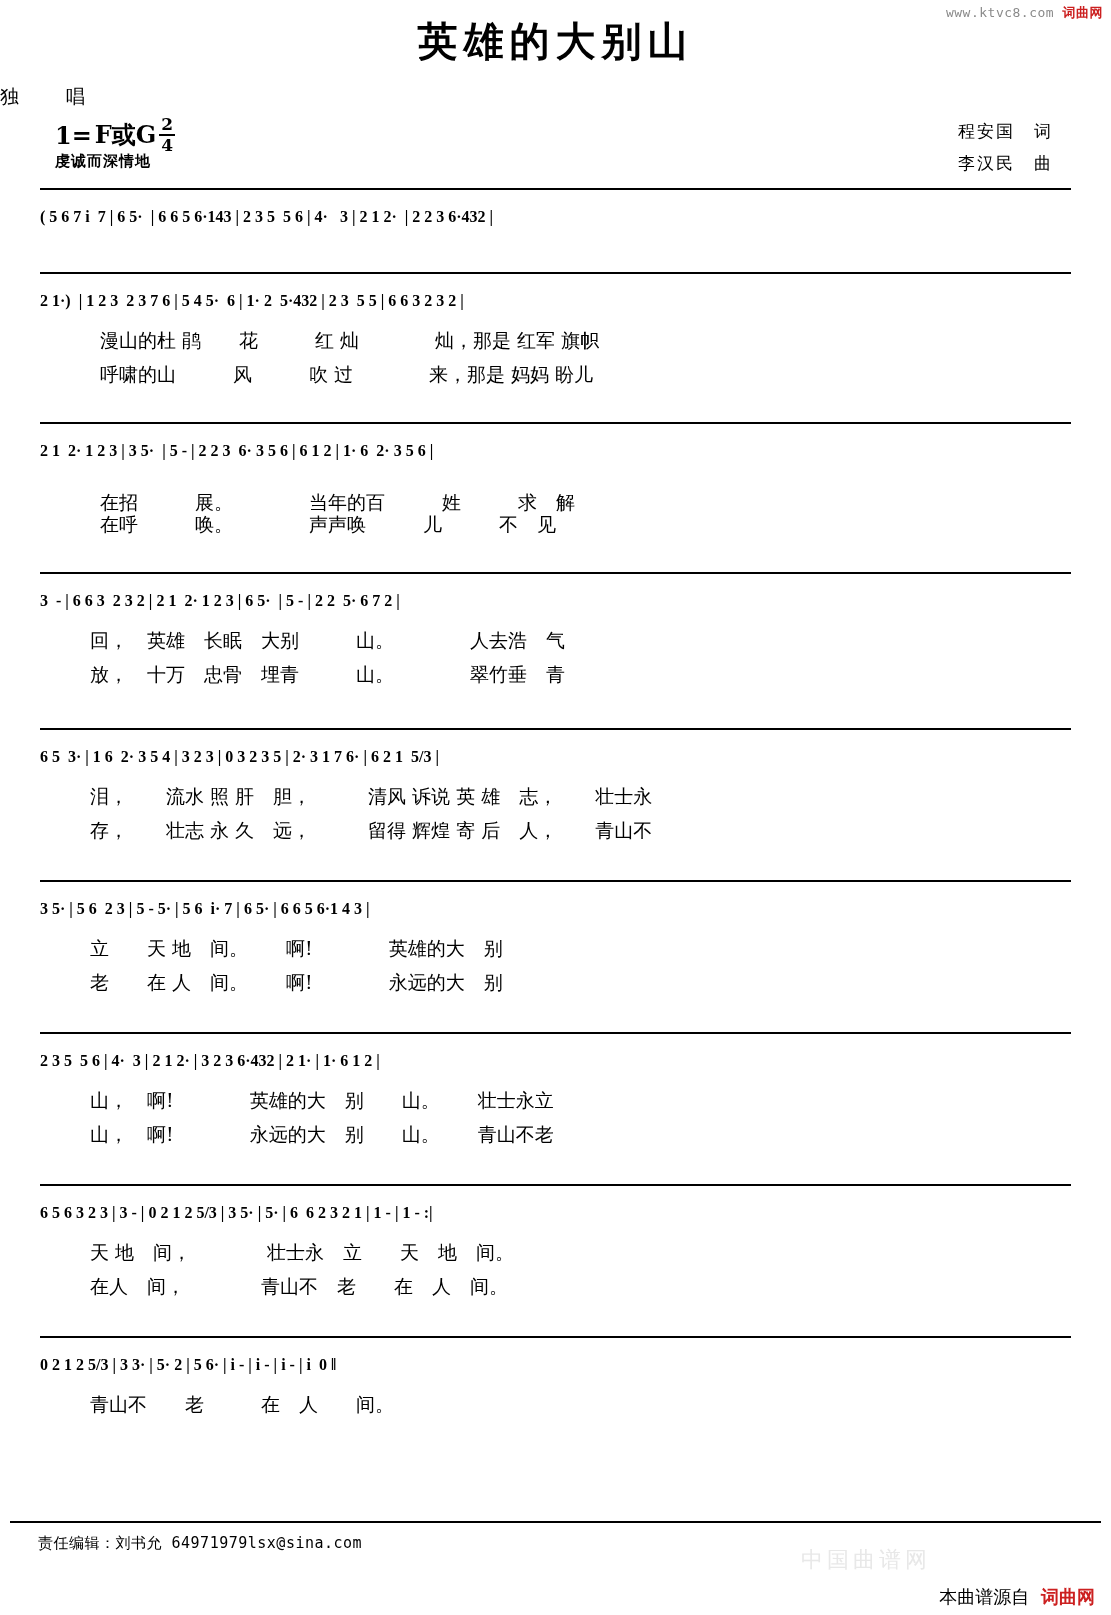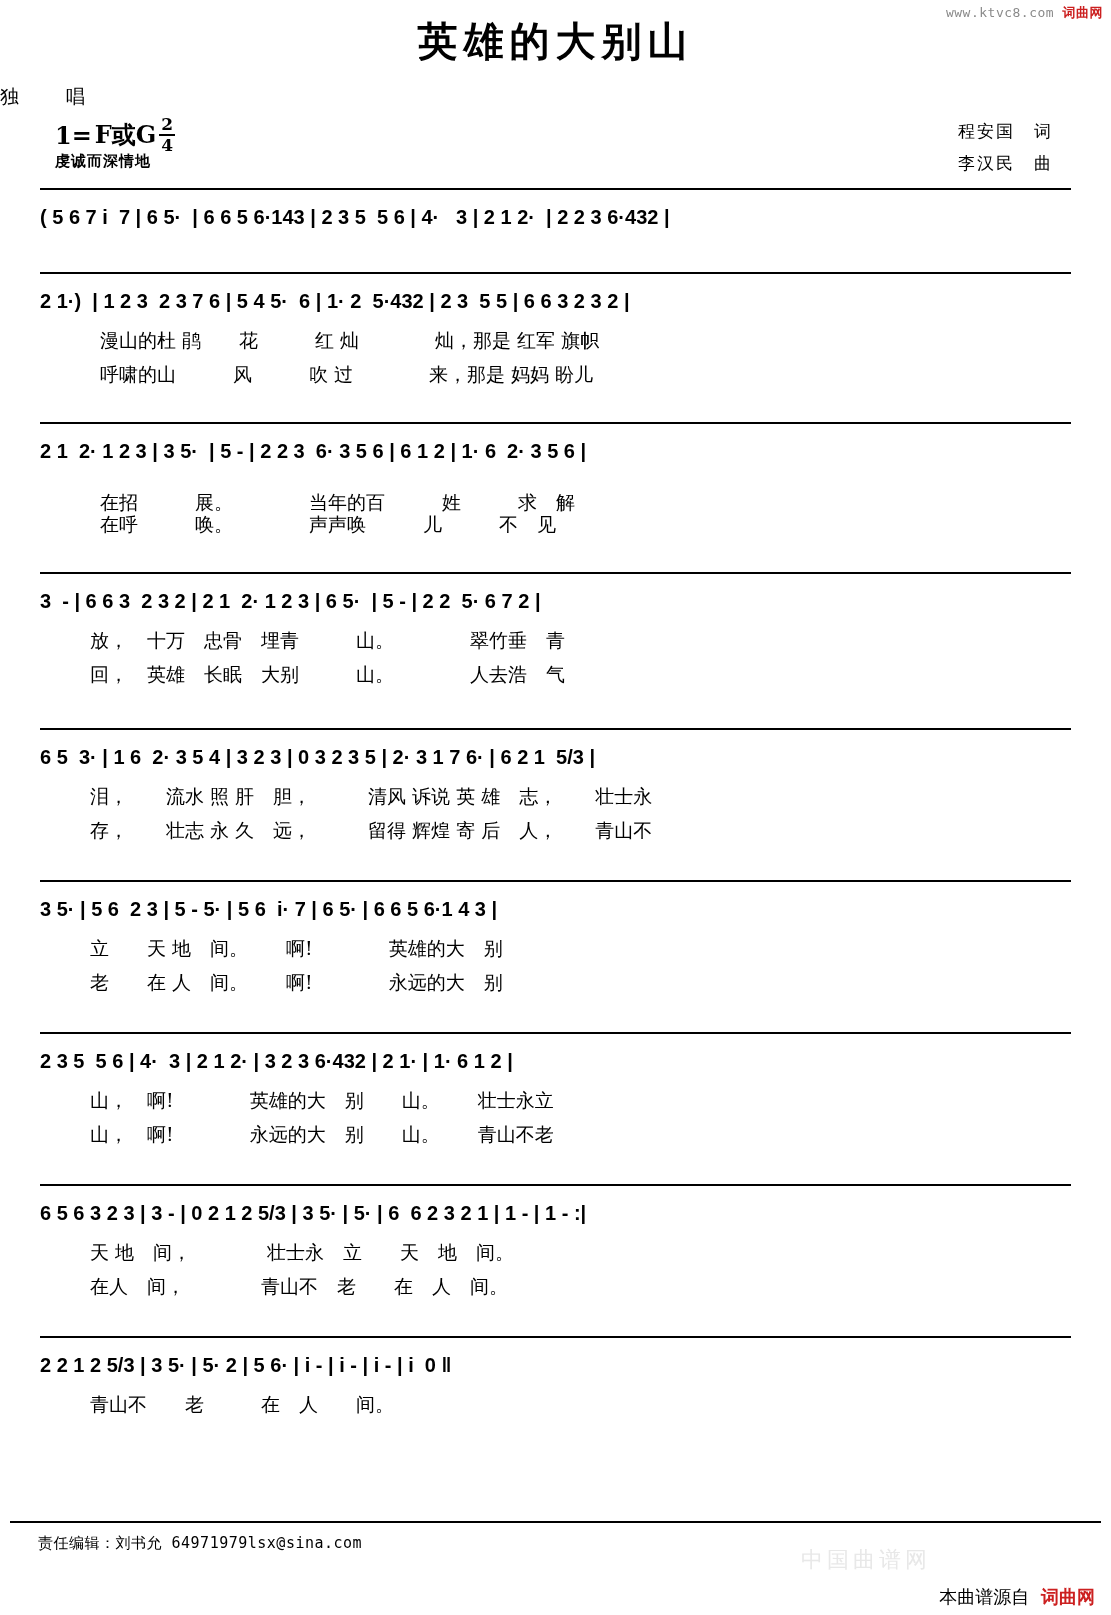--- a/index.html
+++ b/index.html
@@ -53,22 +53,22 @@
   .system{position:absolute;left:40px;width:1031px;}
   .staffline{
     position:relative;
     height:52px;
     border-top:2px solid #000;
     padding-top:2px;
   }
   .notes{
     position:relative;
     height:50px;
-    font-family:Liberation Sans, sans-serif;
-    font-size:20px;
+    font-family:Liberation Serif, serif;
+    font-size:16px;
     font-weight:bold;
     letter-spacing:0;
     white-space:pre;
     display:flex;
     align-items:center;
   }
   .lyric-row{
     position:relative;
     height:34px;
     font-family:"DejaVu Serif","Liberation Serif",serif;
@@ -145,25 +145,25 @@
   <div class="lyric-row">
     <span style="left:60px;">在呼　　　唤。　　　　声声唤　　　儿　　　不　见</span>
   </div>
 </div>
 
 <div class="system" style="top:572px;">
   <div class="staffline">
     <div class="notes">3  - | 6 6 3  2 3 2 | 2 1  2· 1 2 3 | 6 5·  | 5 - | 2 2  5· 6 7 2 |</div>
   </div>
   <div class="lyric-row">
+    <span style="left:50px;">回，　英雄　长眠　大别　　　山。　　　　人去浩　气</span>
+  </div>
+  <div class="lyric-row">
     <span style="left:50px;">放，　十万　忠骨　埋青　　　山。　　　　翠竹垂　青</span>
   </div>
-  <div class="lyric-row">
-    <span style="left:50px;">回，　英雄　长眠　大别　　　山。　　　　人去浩　气</span>
-  </div>
 </div>
 
 <div class="system" style="top:728px;">
   <div class="staffline">
     <div class="notes">6 5  3· | 1 6  2· 3 5 4 | 3 2 3 | 0 3 2 3 5 | 2· 3 1 7 6· | 6 2 1  5/3 |</div>
   </div>
   <div class="lyric-row">
     <span style="left:50px;">泪，　　流水 照 肝　胆，　　　清风 诉说 英 雄　志，　　壮士永</span>
   </div>
   <div class="lyric-row">
@@ -202,21 +202,21 @@
   <div class="lyric-row">
     <span style="left:50px;">天 地　间，　　　　壮士永　立　　天　地　间。</span>
   </div>
   <div class="lyric-row">
     <span style="left:50px;">在人　间，　　　　青山不　老　　在　人　间。</span>
   </div>
 </div>
 
 <div class="system" style="top:1336px;">
   <div class="staffline">
-    <div class="notes">2 2 1 2 5/3 | 3 5· | 5· 2 | 5 6· | i - | i - | i - | i  0 ‖</div>
+    <div class="notes">0 2 1 2 5/3 | 3 3· | 5· 2 | 5 6· | i - | i - | i - | i  0 ‖</div>
   </div>
   <div class="lyric-row">
     <span style="left:50px;">青山不　　老　　　在　人　　间。</span>
   </div>
 </div>
 
 <div class="ghost">中国曲谱网</div>
 <div class="footer-rule"></div>
 <div class="footer-left">责任编辑：刘书允  64971979lsx@sina.com</div>
 <div class="footer-right">

